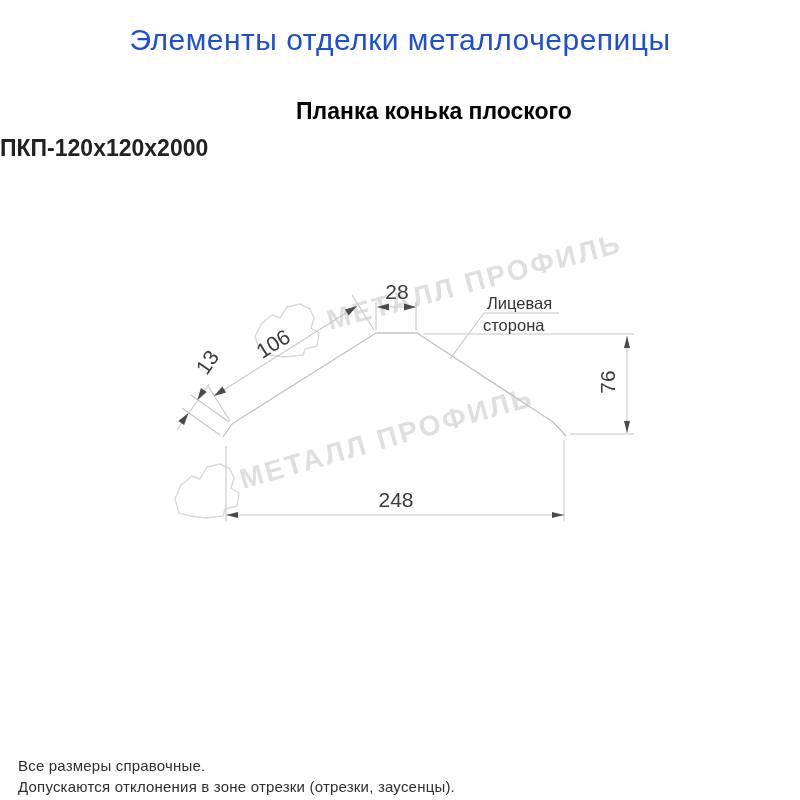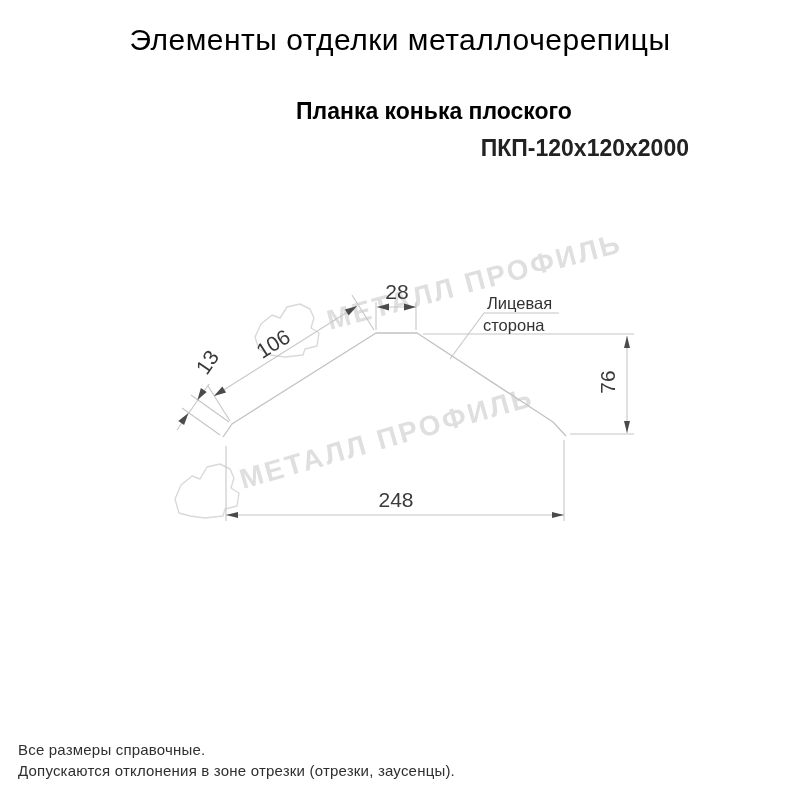--- a/index.html
+++ b/index.html
@@ -2,41 +2,41 @@
 <html><head>
 <meta charset="utf-8">
 <style>
   html,body{margin:0;padding:0;background:#fff;}
   .canvas{
     position:relative;width:800px;height:800px;background:#ffffff;overflow:hidden;
     font-family:"Liberation Sans", sans-serif;color:#1c1c1c;
   }
   .page-title{
     position:absolute;top:23px;left:0;width:800px;text-align:center;
-    font-size:30px;font-weight:400;letter-spacing:.5px;color:#000000;
+    font-size:30px;font-weight:400;letter-spacing:.5px;color:#1d4ed8;
   }
   .product-name{
     position:absolute;top:98px;left:0;width:800px;text-align:center;
     font-size:23px;font-weight:700;color:#000000;padding-left:34px;
   }
   .product-code{
-    position:absolute;top:135px;left:0;width:689px;text-align:right;
+    position:absolute;top:135px;left:0;width:689px;text-align:left;
     font-size:23px;font-weight:700;color:#222;
   }
   svg.drawing{position:absolute;left:0;top:0;}
   .thin{stroke:#c6c6c6;stroke-width:1.1;fill:none;}
   .profile{stroke:#c2c2c2;stroke-width:1.3;fill:none;stroke-linejoin:round;}
   .arrow{fill:#4a4a4a;stroke:none;}
   .dimtxt{fill:#3a3a3a;font-size:21px;font-family:"Liberation Sans",sans-serif;}
   .lbltxt{fill:#333;font-size:16.5px;font-family:"Liberation Sans",sans-serif;}
   .wm-text{fill:#dfdfdf;font-size:28px;font-weight:700;letter-spacing:2.5px;
     font-family:"Liberation Sans",sans-serif;}
   .wm-cloud{stroke:#d9d9d9;stroke-width:1.4;fill:none;stroke-linejoin:round;}
   .footer-note{
-    position:absolute;left:18px;font-size:15px;color:#2f2f2f;letter-spacing:.2px;
+    position:absolute;left:18px;font-size:15px;color:#2f2f2f;letter-spacing:.2px;margin-top:16px;
   }
   .footer-note.n1{top:741px;}
   .footer-note.n2{top:762px;}
 </style>
 </head>
 <body>
 
 <div class="canvas">
 
   <div class="page-title">Элементы отделки металлочерепицы</div>

